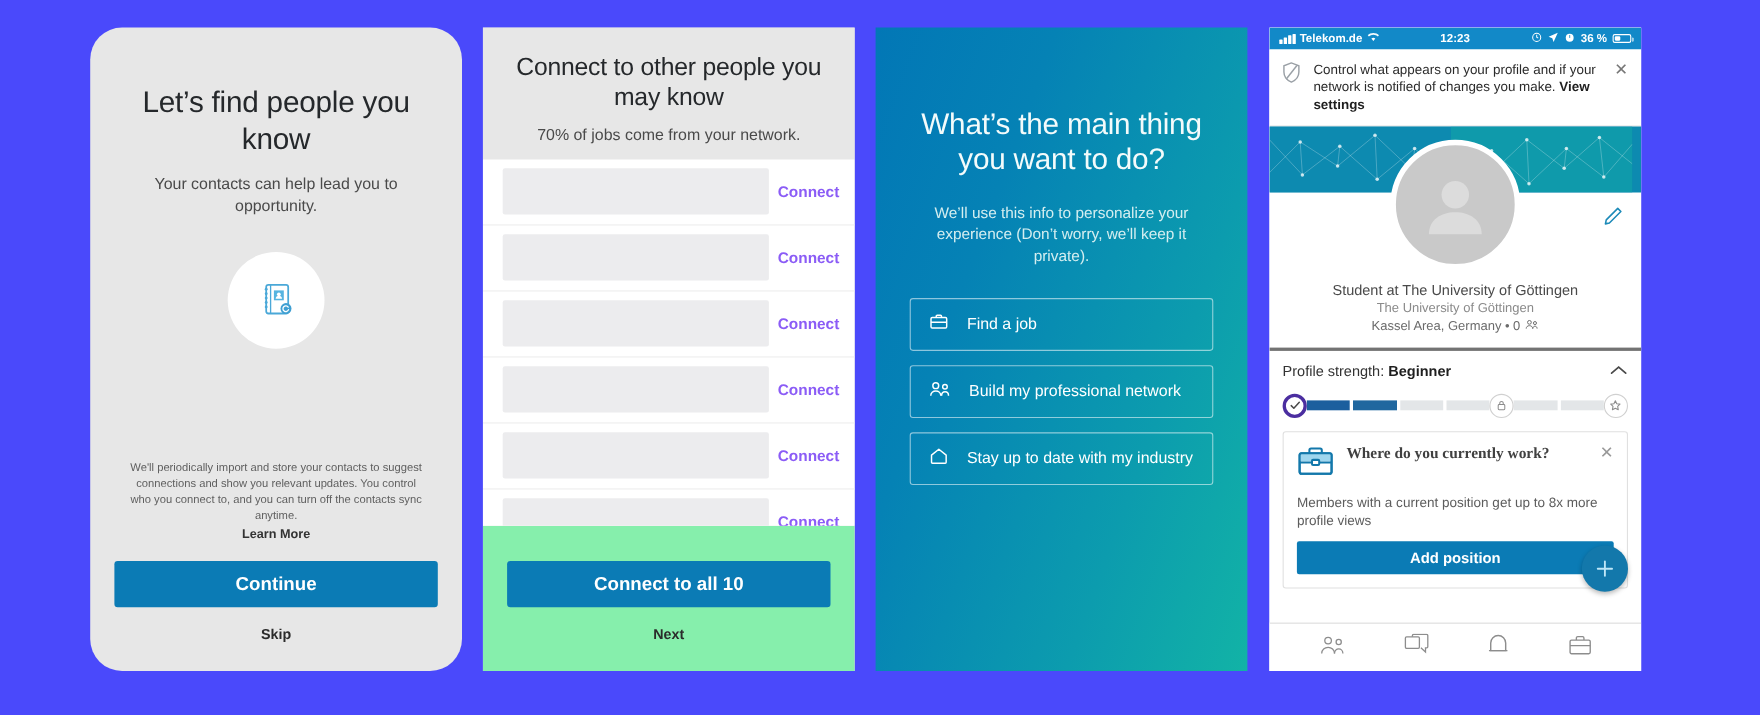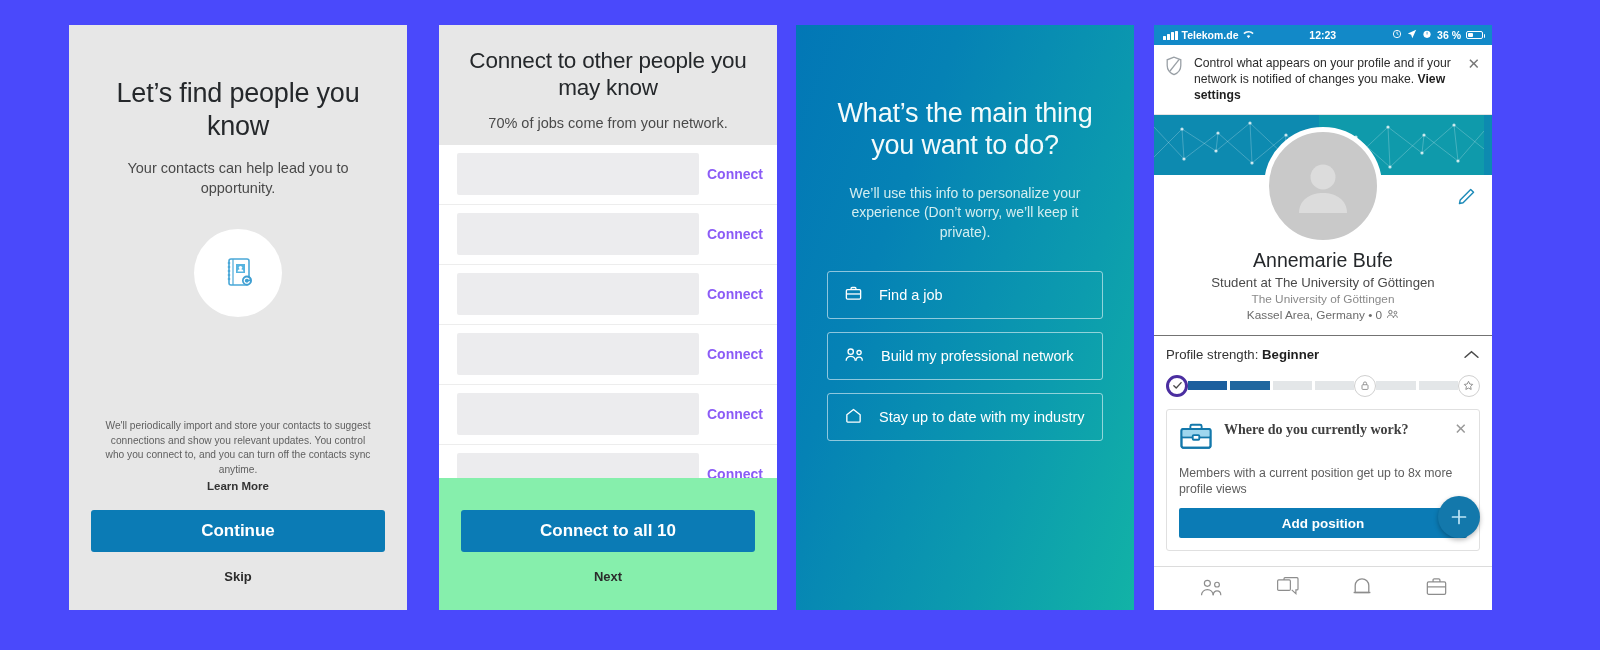--- a/index.html
+++ b/index.html
@@ -15,21 +15,21 @@
     background: #4a49fb;
   }
 
   .phone {
     position: absolute;
     top: 25px;
     width: 338px;
     height: 585px;
     overflow: hidden;
   }
-  #p1 { left: 69px;   background: #e7e7e7; }
+  #p1 { left: 82px;   background: #e7e7e7; border-radius: 29px; }
   #p2 { left: 439px;  background: #e7e7e7; }
   #p3 { left: 796px;  background: linear-gradient(110deg,#0277b6 0%, #0582b5 30%, #0c9cae 70%, #12b3a6 100%); }
   #p4 { left: 1154px; background: #ffffff; }
 
   
   .p1-wrap { display:flex; flex-direction:column; height:100%; padding: 0 22px; }
   .p1-title {
     margin-top: 52px;
     font-size: 27px; font-weight: 400; color: #25282b;
     text-align: center; line-height: 1.23; letter-spacing: -0.2px;
@@ -140,21 +140,21 @@
     display:flex; align-items:center; justify-content:center;
   }
   .pencil { position:absolute; right:16px; top: 12px; cursor:pointer; }
 
   .pname { text-align:center; font-size: 19.5px; color:#25282b; margin-top: -4px; }
   .pheadline { text-align:center; font-size: 13.2px; color:#4a4a4a; margin-top: 3px; }
   .pcompany { text-align:center; font-size: 11.8px; color:#8a8a8a; margin-top: 2px; }
   .plocation { text-align:center; font-size: 11.8px; color:#6b6b6b; margin-top: 2px;
                display:flex; align-items:center; justify-content:center; gap:4px;}
 
-  .strength-sec { margin-top: 12px; border-top: 1px solid #737373; padding: 10px 12px 0; }
+  .strength-sec { margin-top: 12px; border-top: 3px solid #737373; padding: 10px 12px 0; }
   .strength-head { display:flex; align-items:center; }
   .strength-label { flex:1 1 auto; font-size:13.2px; color:#333; }
   .strength-label b { font-weight:700; color:#1f1f1f; }
   .chev { cursor:pointer; }
 
   .prog { display:flex; align-items:center; margin-top: 10px; height: 24px; }
   .seg { height: 9px; background:#e3e6e8; flex:1 1 auto; }
   .seg.fill { background:#1c5f9e; }
   .seg.fill2 { background:#20679f; }
   .gap { width: 3px; }
@@ -406,21 +406,20 @@
             <path d="M7 58c0-13 10.8-20 24-20s24 7 24 20z"></path>
           </svg>
         </div>
         <div class="pencil">
           <svg width="19" height="19" viewBox="0 0 20 20" fill="none" stroke="#1c8ab8" stroke-width="1.5" stroke-linejoin="round">
             <path d="M14.4 2.6 17.4 5.6 6.4 16.6 2.6 17.4 3.4 13.6z"></path>
           </svg>
         </div>
       </div>
 
-      <div class="pname">Annemarie Bufe</div>
       <div class="pheadline">Student at The University of Göttingen</div>
       <div class="pcompany">The University of Göttingen</div>
       <div class="plocation">
         <span>Kassel Area, Germany • 0</span>
         <span>
           <svg width="13" height="12" viewBox="0 0 16 14" fill="none" stroke="#6b6b6b" stroke-width="1.1">
             <circle cx="5.4" cy="4.6" r="2.1"></circle>
             <path d="M1.8 11.6c0-2 1.6-3.3 3.6-3.3s3.6 1.3 3.6 3.3"></path>
             <circle cx="11.6" cy="5.4" r="1.7"></circle>
             <path d="M9.2 11.6c0-1.6 1.1-2.7 2.4-2.7s2.4 1.1 2.4 2.7"></path>

